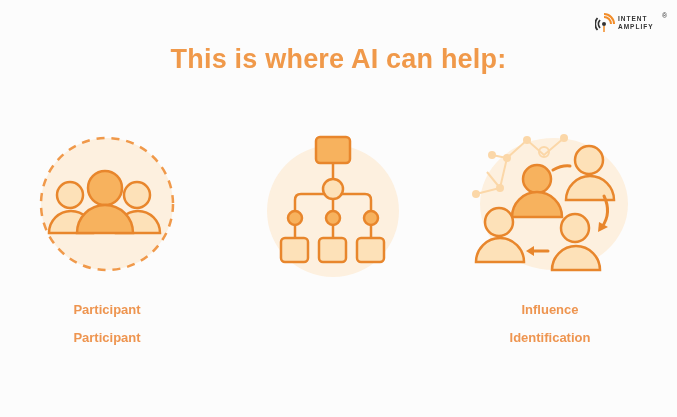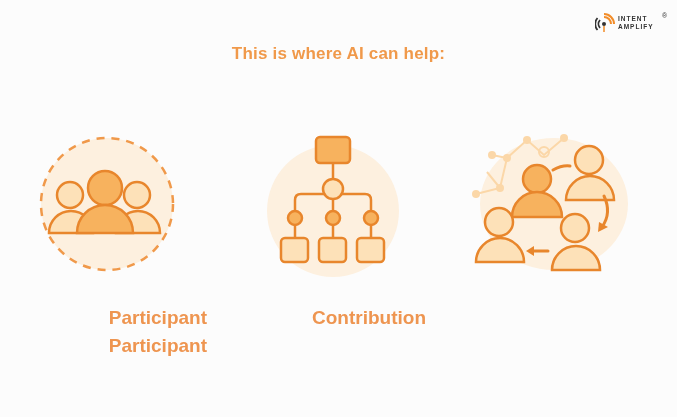--- a/index.html
+++ b/index.html
@@ -7,27 +7,27 @@
     width:677px; height:417px; overflow:hidden;
     background:#fcfcfc;
     font-family: "Liberation Sans", "DejaVu Sans", sans-serif;
     position:relative;
   }
   .logo { position:absolute; left:595px; top:13px; display:flex; align-items:center; gap:3px; }
   .logo-text { display:flex; flex-direction:column; font-size:6.5px; font-weight:bold; letter-spacing:1px; color:#333; line-height:8px; }
   .logo-reg { position:absolute; left:67px; top:-1px; font-size:7px; color:#333; }
   .title {
     position:absolute; left:0; width:677px; top:44px; text-align:center;
-    font-size:17px; font-weight:bold; color:#f0994a; letter-spacing:0.2px;
+    font-size:27px; font-weight:bold; color:#f0994a; letter-spacing:0.2px;
   }
   .card { position:absolute; top:128px; width:200px; }
   .card svg { display:block; margin:0 auto; }
   .label {
-    position:absolute; top:304px; width:200px; text-align:right;
-    font-size:19px; font-weight:bold; color:#ee9550; line-height:28px;
+    position:absolute; top:296px; width:200px; text-align:center;
+    font-size:13px; font-weight:bold; color:#ee9550; line-height:28px;
   }
 </style>
 </head>
 <body>
 
 <div class="logo">
   <svg width="20" height="20" viewBox="0 0 20 20">
     <circle cx="9" cy="11" r="2" fill="#333"></circle>
     <path d="M5 15 A6 6 0 0 1 5 7" stroke="#333" stroke-width="1.8" fill="none"></path>
     <path d="M2.5 17 A9 9 0 0 1 2.5 5" stroke="#333" stroke-width="1.8" fill="none"></path>
@@ -79,21 +79,20 @@
     <circle cx="82" cy="61" r="10" fill="#fde1b8" stroke="#e8862c" stroke-width="2.5"></circle>
     <circle cx="44" cy="90" r="7" fill="#f7b25e" stroke="#e8862c" stroke-width="2.5"></circle>
     <circle cx="82" cy="90" r="7" fill="#f7b25e" stroke="#e8862c" stroke-width="2.5"></circle>
     <circle cx="120" cy="90" r="7" fill="#f7b25e" stroke="#e8862c" stroke-width="2.5"></circle>
     <rect x="30" y="110" width="27" height="24" rx="4" fill="#fde1b8" stroke="#e8862c" stroke-width="2.5"></rect>
     <rect x="68" y="110" width="27" height="24" rx="4" fill="#fde1b8" stroke="#e8862c" stroke-width="2.5"></rect>
     <rect x="106" y="110" width="27" height="24" rx="4" fill="#fde1b8" stroke="#e8862c" stroke-width="2.5"></rect>
   </svg>
 </div>
 <div class="label" style="left:226px;">
-  <div>Contribution</div>
 </div>
 
 <div class="card" style="left:462px; width:180px;">
   <svg width="180" height="150" viewBox="0 0 180 150">
     <ellipse cx="92" cy="76" rx="74" ry="66" fill="#fdf0df"></ellipse>
 
     <g stroke="#fbd7a8" stroke-width="2" fill="none">
       <polyline points="14,66 38,60 45,30 30,27"></polyline>
       <polyline points="45,30 65,12 82,27 102,10"></polyline>
       <line x1="38" y1="60" x2="25" y2="44"></line>
@@ -123,13 +122,15 @@
     <g stroke="#e8862c" stroke-width="3" fill="none" stroke-linecap="round">
       <path d="M91 42 Q100 37 108 38"></path>
       <path d="M142 68 Q150 85 140 99"></path>
       <path d="M86 123 L70 123"></path>
     </g>
     <polygon points="136,104 146,99 137,94" fill="#e8862c"></polygon>
     <polygon points="64,123 72,118 72,128" fill="#e8862c"></polygon>
   </svg>
 </div>
 <div class="label" style="left:450px;">
+  <div>Influence</div>
+  <div>Identification</div>
 </div>
 
 </body></html>

